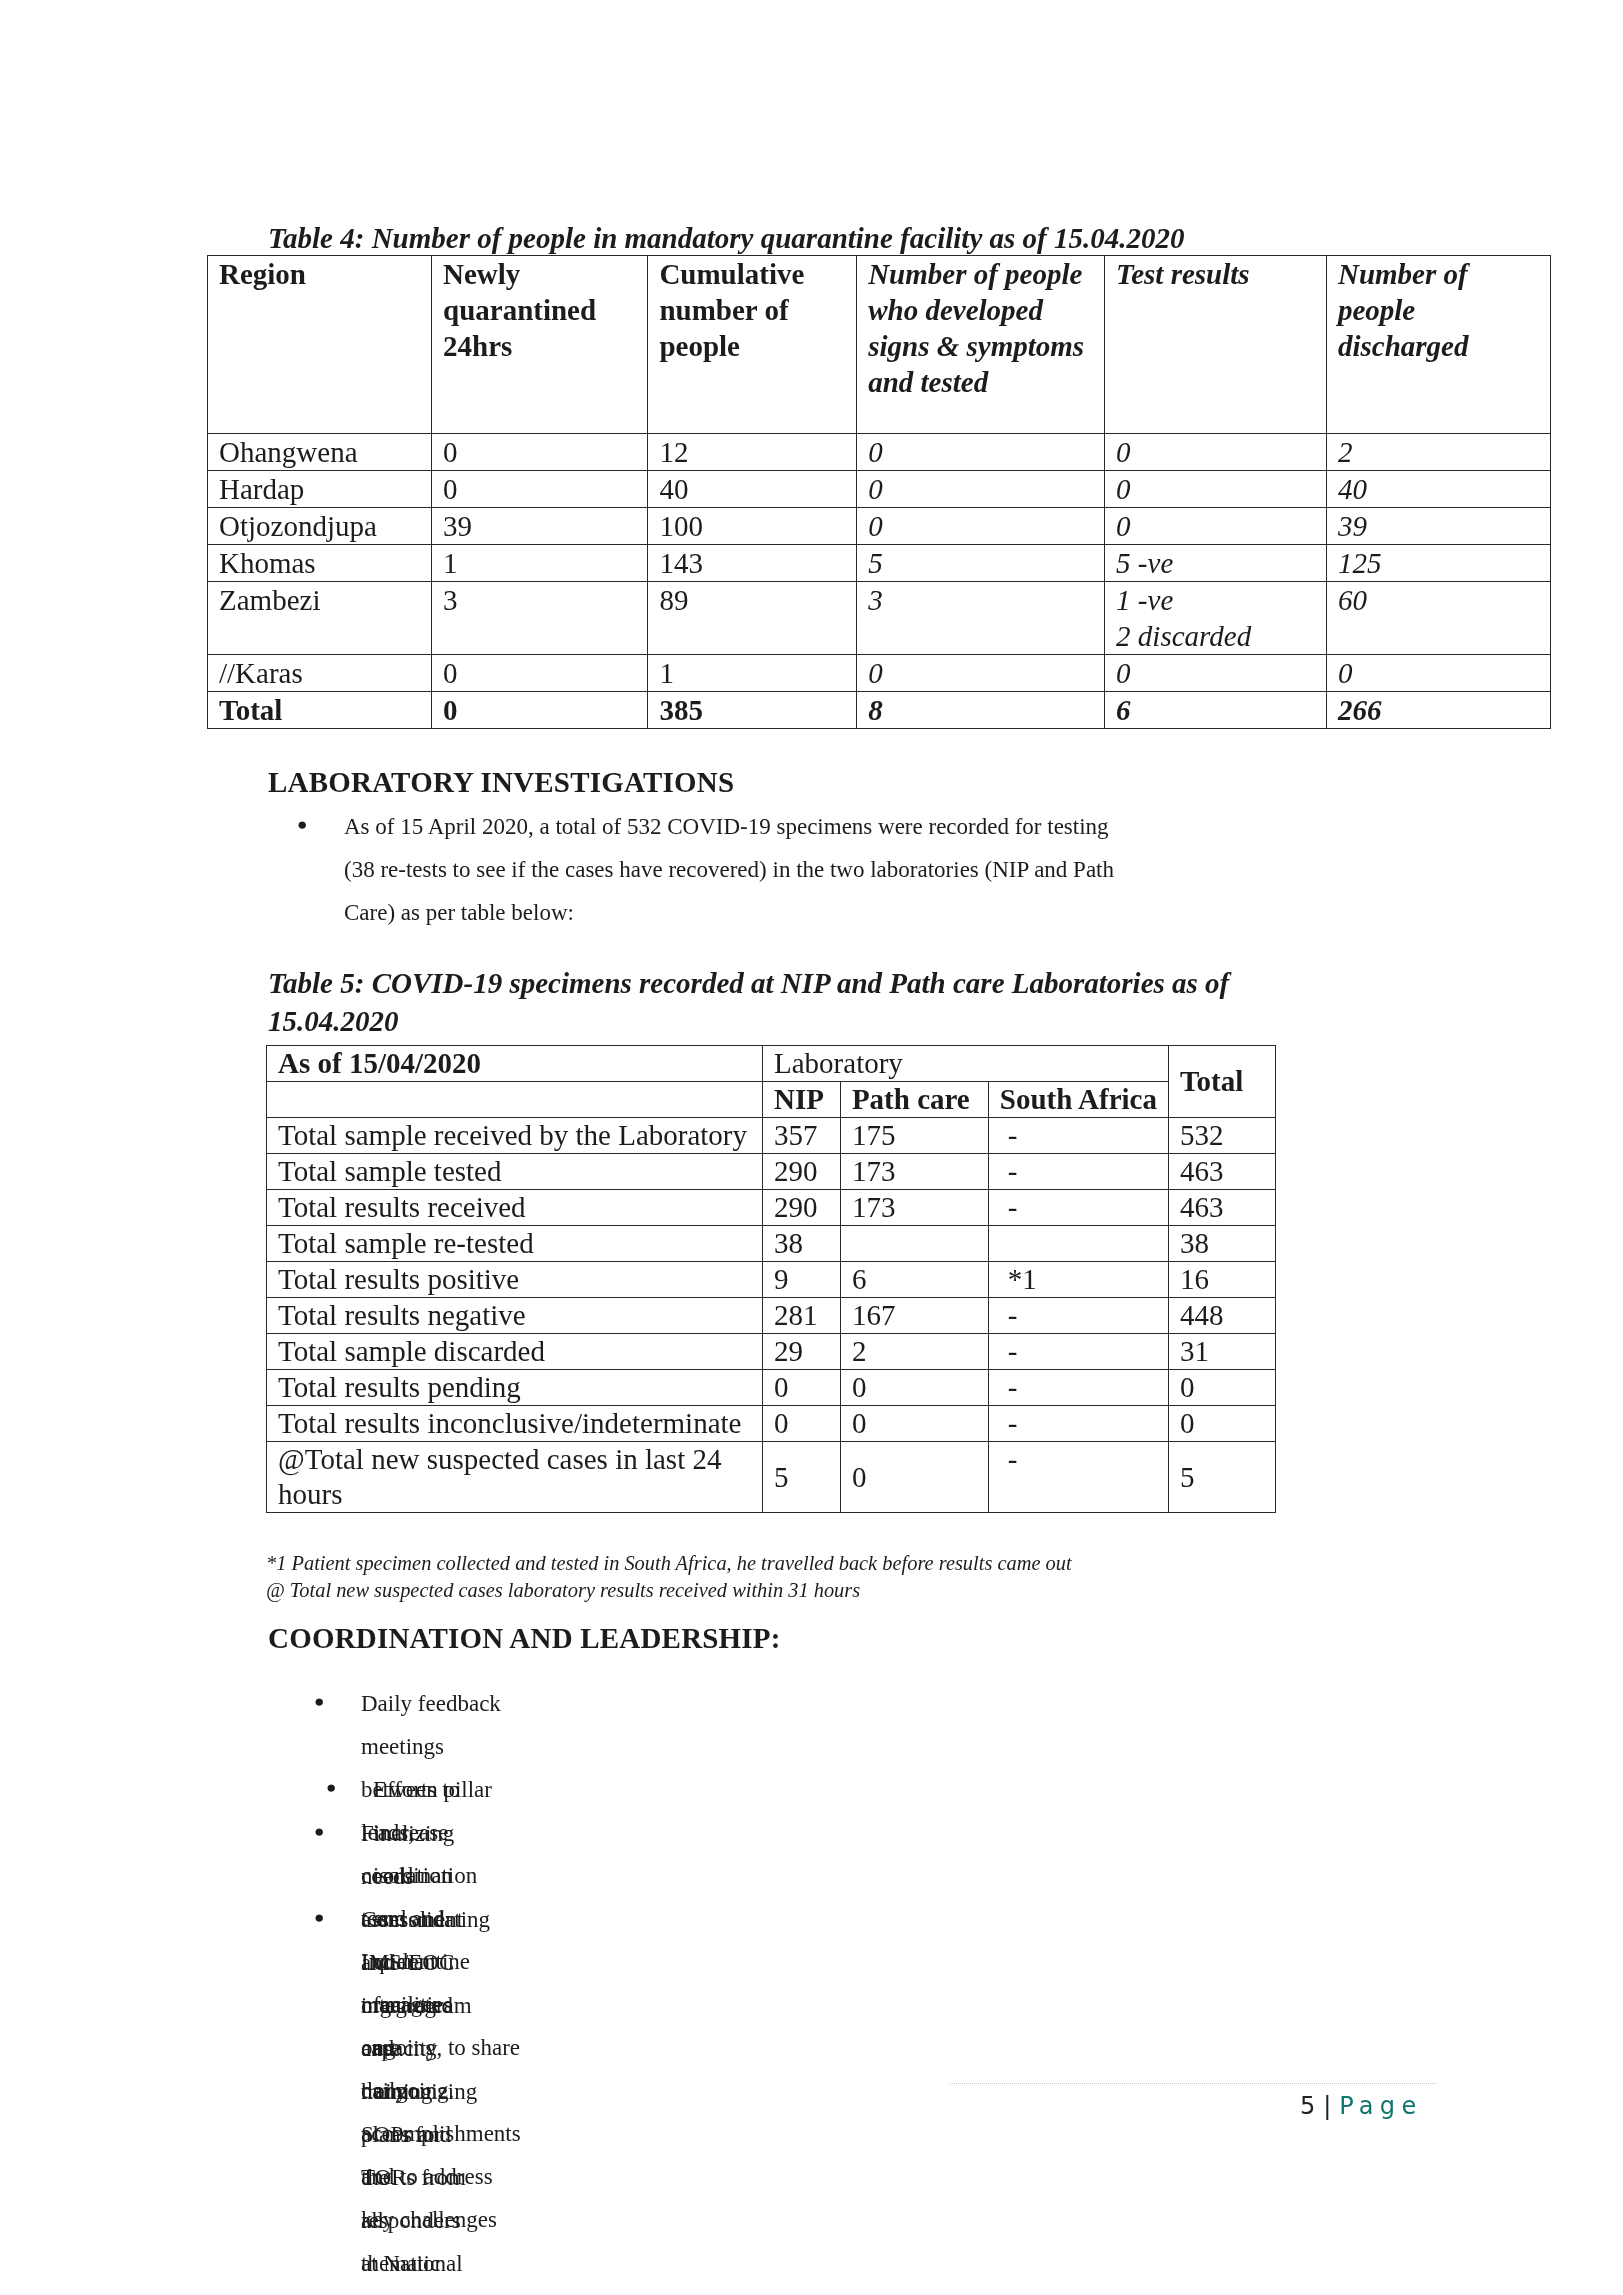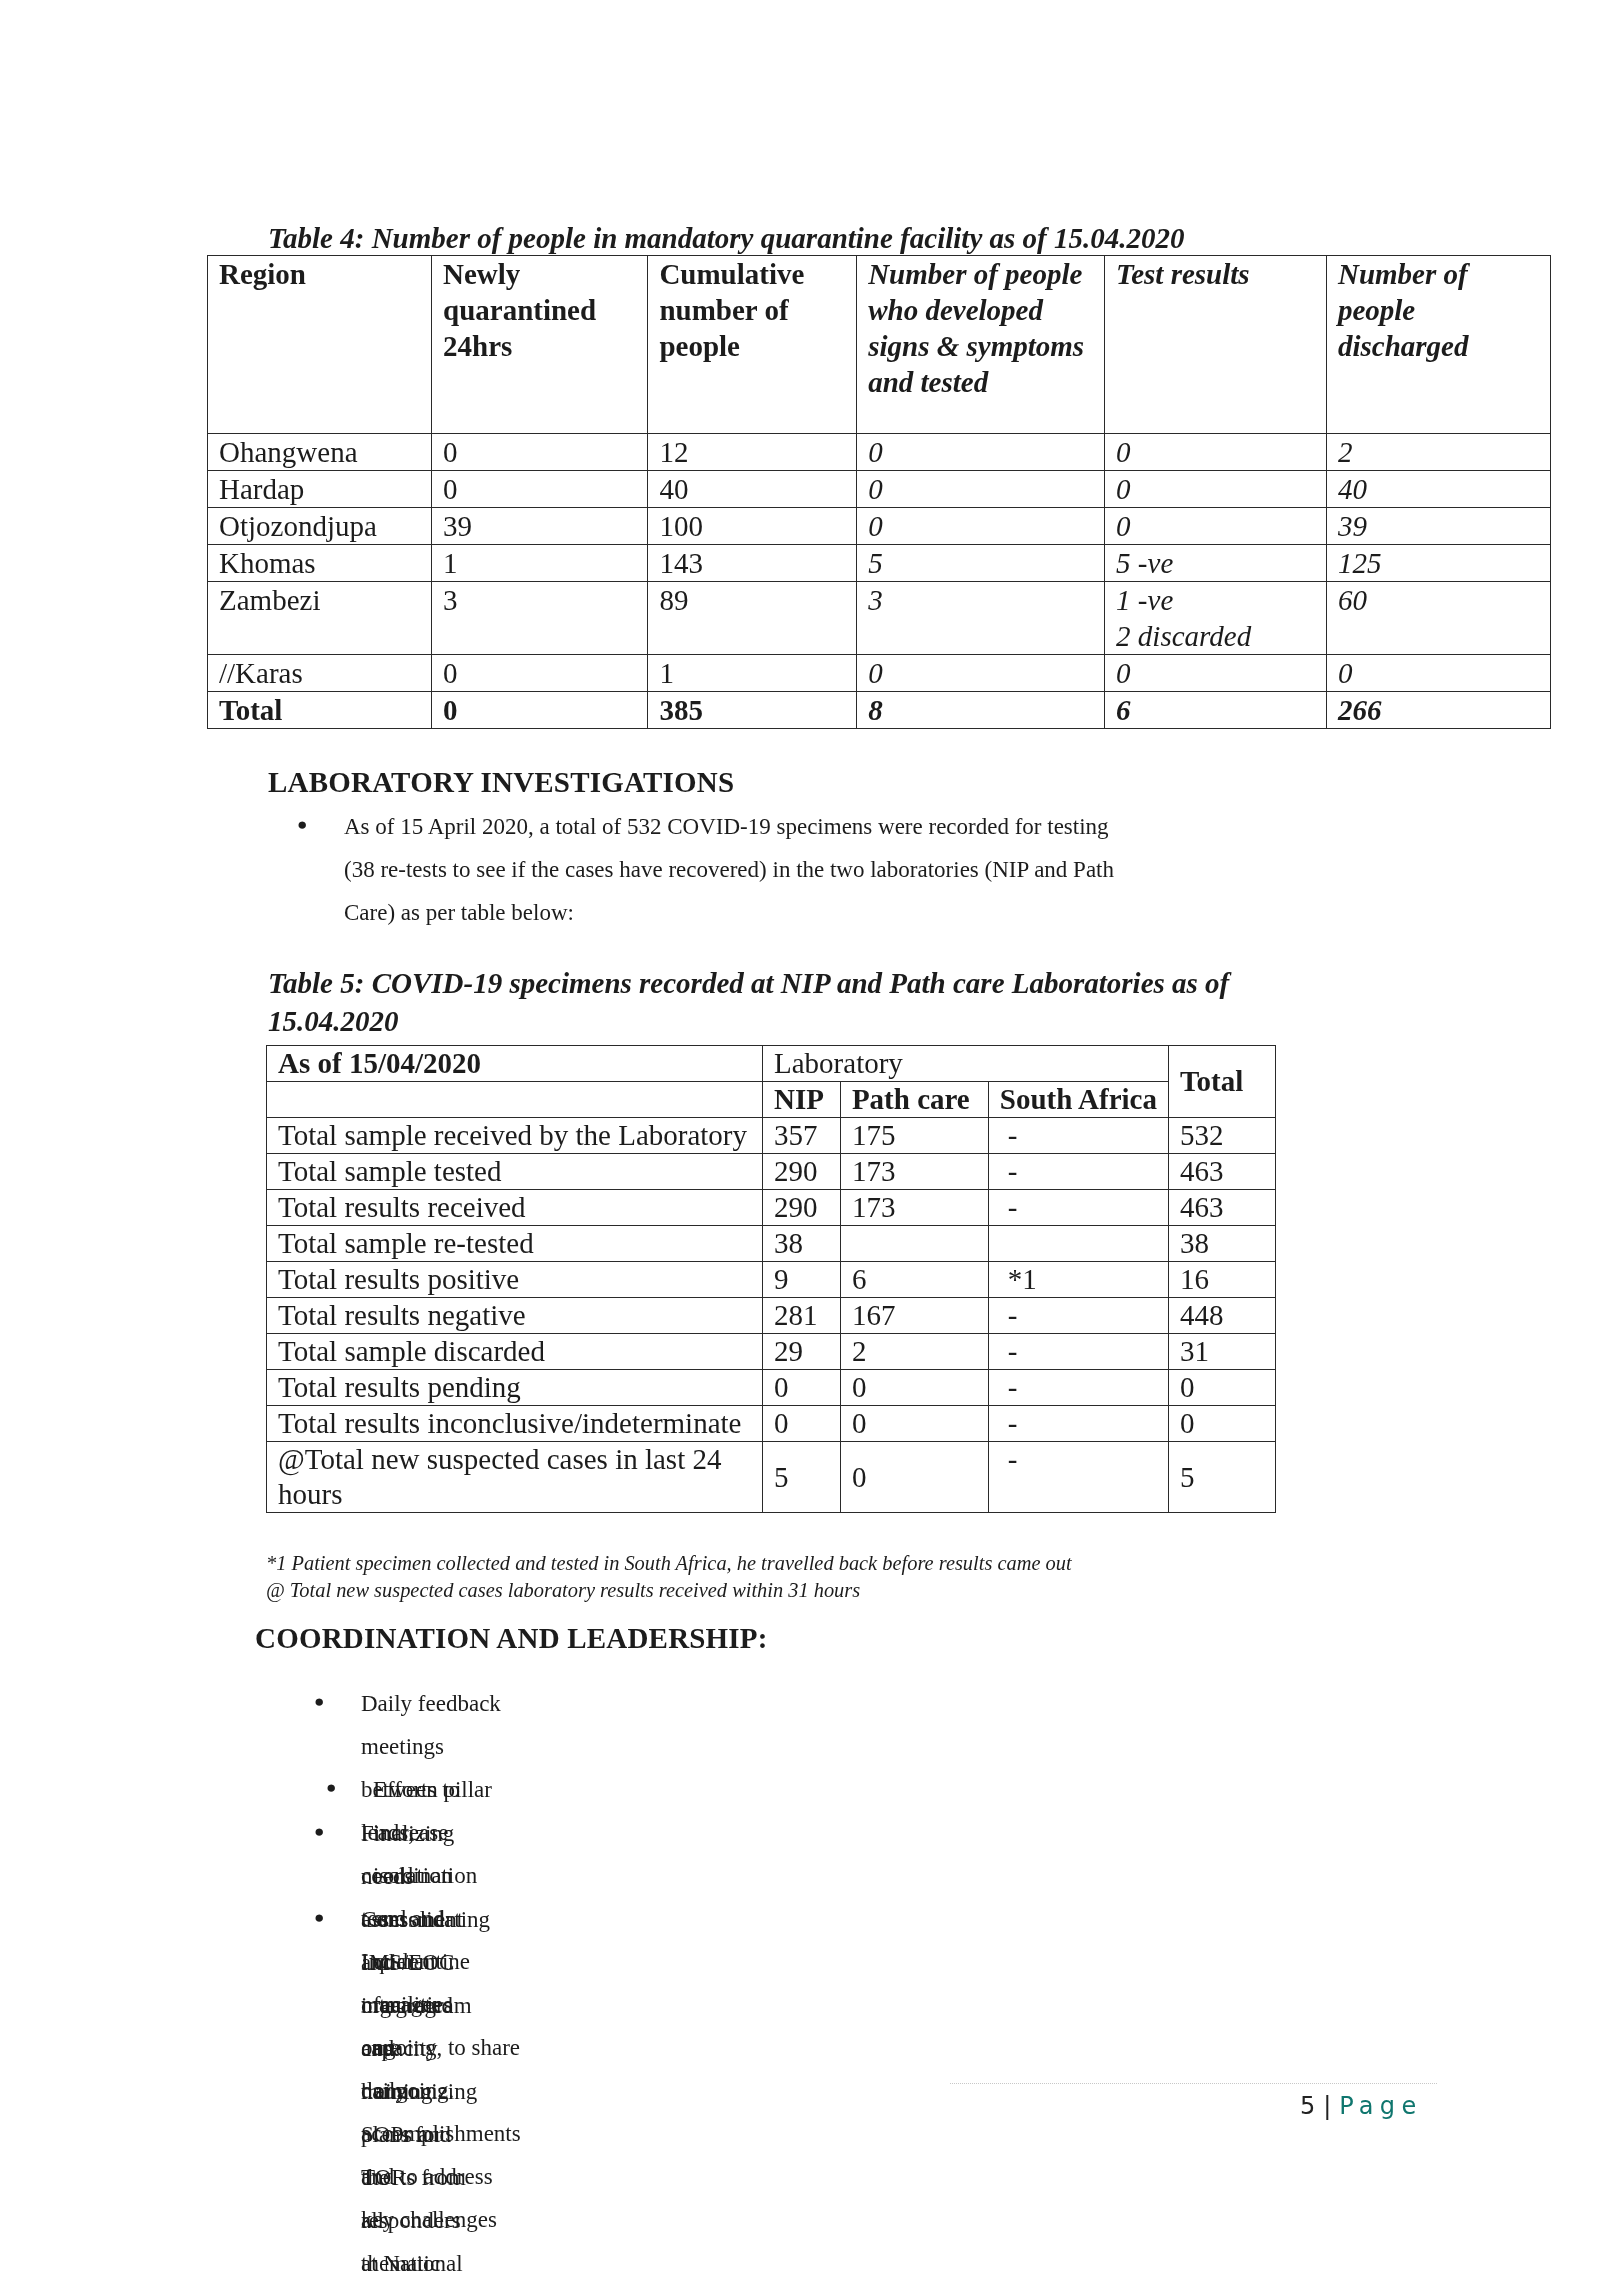--- a/index.html
+++ b/index.html
@@ -239,21 +239,21 @@
           <td class="mid">5</td>
         </tr>
       </tbody>
   </table>
 
   <div class="footnote" style="left:266px; top:1550px;">
     <div>*1 Patient specimen collected and tested in South Africa, he travelled back before results came out</div>
     <div>@ Total new suspected cases laboratory results received within 31 hours</div>
   </div>
 
-  <div class="heading" style="left:255px; top:1622px;">COORDINATION AND LEADERSHIP:</div>
+  <div class="heading" style="left:268px; top:1622px;">COORDINATION AND LEADERSHIP:</div>
   <div id="coord-list" style="position:absolute; left:314px; top:1682px;">
       <div class="bullet-row" style="left: 0px; top: 0px;">
         <span class="bullet"></span>
         <div>
           <div>Daily feedback meetings between pillar leads, coordination team and Incident</div>
           <div>manager ongoing, to share daily accomplishments and to address key challenges</div>
         </div>
       </div>
       <div class="bullet-row" style="left: 12px; top: 86px; justify-content: space-between;">
         <span class="bullet"></span>

